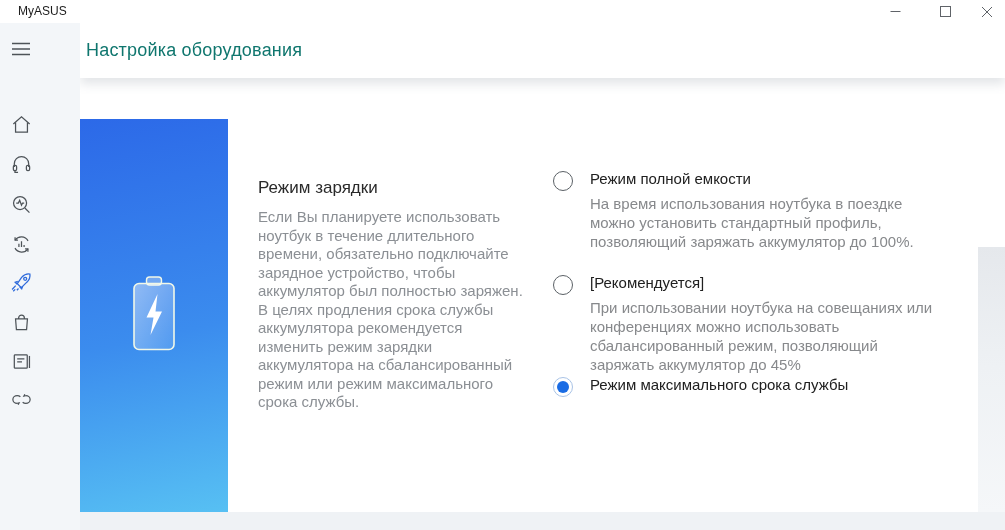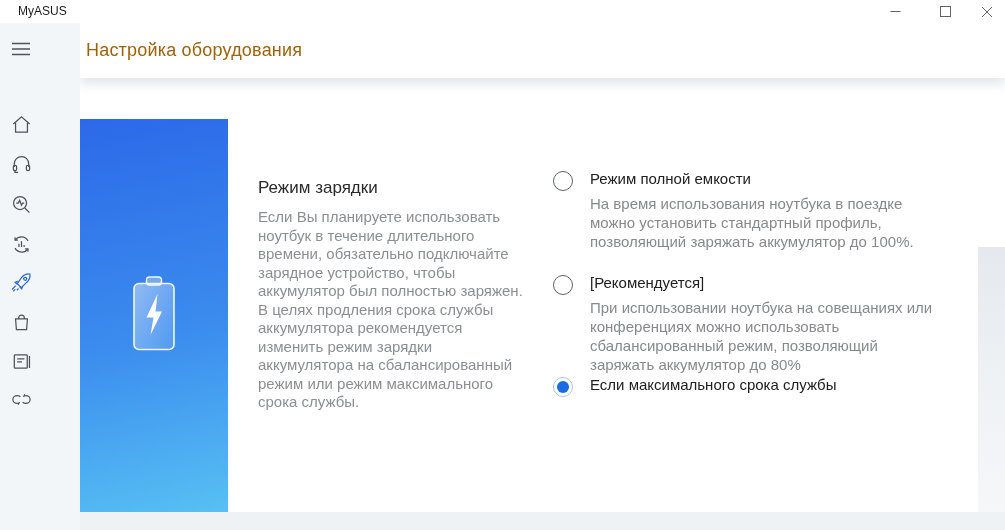--- a/index.html
+++ b/index.html
@@ -42,21 +42,21 @@
   .hamburger { top: 12px; }
 
   
   .header {
     position: absolute; left: 80px; top: 23px; width: 925px; height: 55px;
     background: #ffffff; z-index: 4;
     box-shadow: 0 6px 10px rgba(100,110,125,0.18);
     display: flex; align-items: center;
   }
   .header .page-title {
-    margin-left: 6px; font-size: 18px; color: #a16207; letter-spacing: .2px;
+    margin-left: 6px; font-size: 18px; color: #0f766e; letter-spacing: .2px;
   }
 
   
   .main-card {
     position: absolute; left: 80px; top: 78px; width: 925px; height: 434px;
     background: #ffffff; z-index: 1;
   }
   .blue-panel {
     position: absolute; left: 0; top: 41px; width: 148px; height: 393px;
     background: linear-gradient(168deg, #2c69e8 0%, #3b8cee 55%, #57c0f3 100%);
@@ -233,28 +233,28 @@
         <div class="opt-text">
           <div class="opt-label">Режим полной емкости</div>
           <div class="opt-desc">На время использования ноутбука в поездке можно установить стандартный профиль, позволяющий заряжать аккумулятор до 100%.</div>
         </div>
       </div>
 
       <div class="option opt-2">
         <div class="radio"></div>
         <div class="opt-text">
           <div class="opt-label">[Рекомендуется]</div>
-          <div class="opt-desc">При использовании ноутбука на совещаниях или конференциях можно использовать сбалансированный режим, позволяющий заряжать аккумулятор до 80%</div>
+          <div class="opt-desc">При использовании ноутбука на совещаниях или конференциях можно использовать сбалансированный режим, позволяющий заряжать аккумулятор до 45%</div>
         </div>
       </div>
 
       <div class="option opt-3 checked">
         <div class="radio"></div>
         <div class="opt-text">
-          <div class="opt-label">Если максимального срока службы</div>
+          <div class="opt-label">Режим максимального срока службы</div>
         </div>
       </div>
 
     </div>
 
     <div class="scrollbar"></div>
   </div>
 
   <div class="bottom-strip"></div>
 

